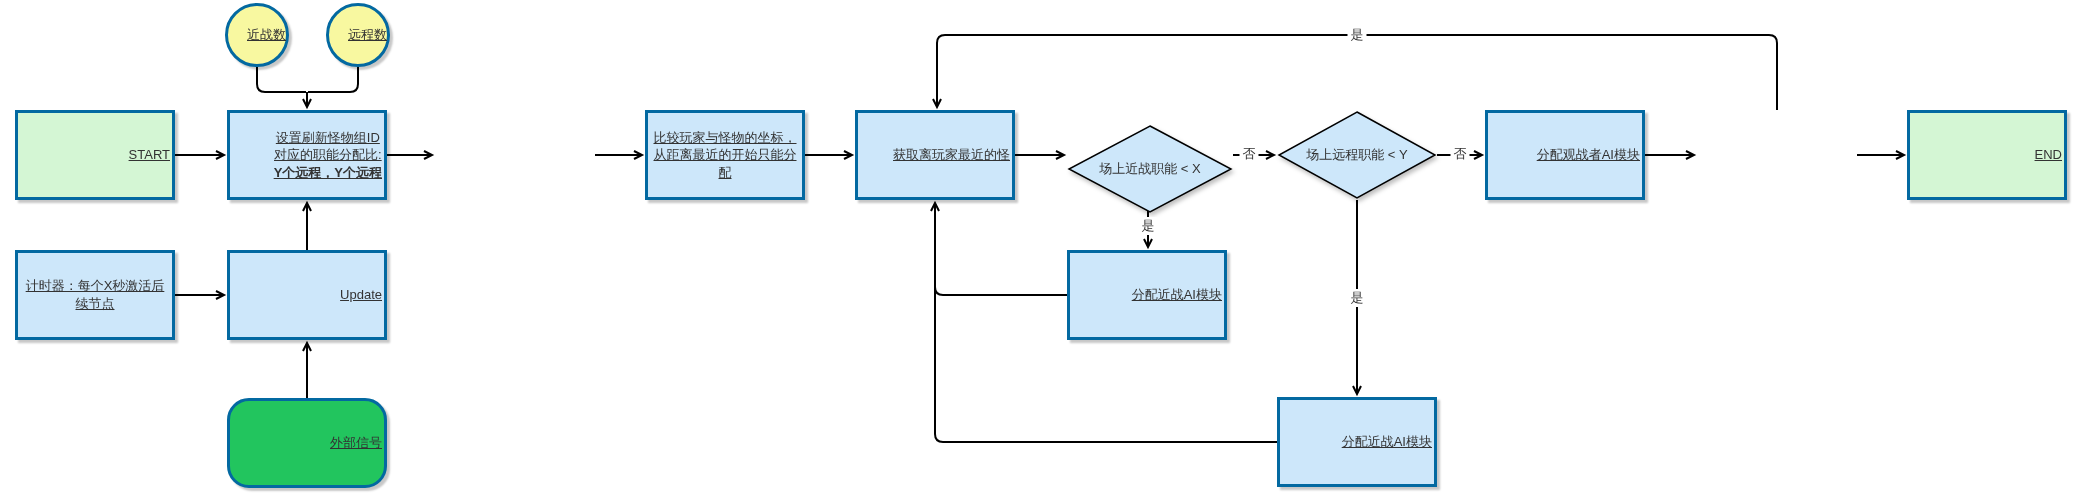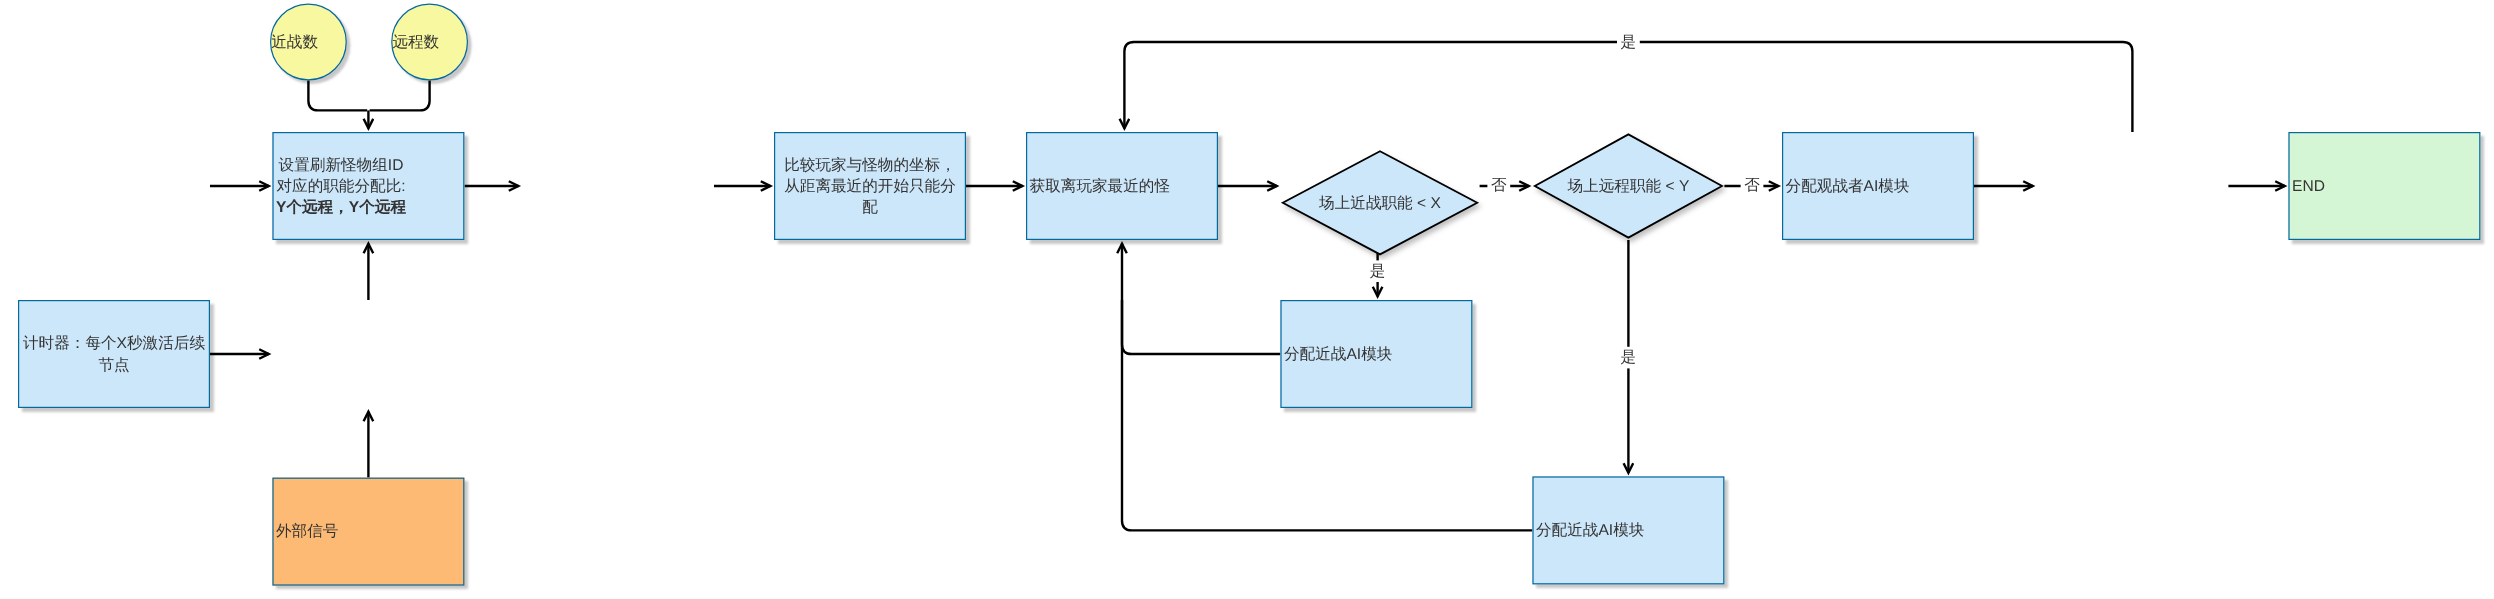--- a/index.html
+++ b/index.html
@@ -3,28 +3,28 @@
 <meta charset="utf-8">
 <style>
   html,body{margin:0;padding:0;background:#ffffff;}
   .canvas{
     position:relative;width:2078px;height:499px;background:#ffffff;overflow:hidden;
     font-family:"Liberation Sans","DejaVu Sans",sans-serif;color:#333333;
   }
   svg.edges{position:absolute;left:0;top:0;width:2078px;height:499px;pointer-events:none;}
   svg.edges path{fill:none;stroke:#000000;stroke-width:2;}
   .node{
-    position:absolute;box-sizing:border-box;display:flex;align-items:center;justify-content:flex-start;
+    position:absolute;box-sizing:border-box;display:flex;align-items:center;justify-content:flex-end;
     text-align:center;font-size:13px;line-height:1.35;
-    border:1px solid #0369a1;box-shadow:3px 3px 2px rgba(0,0,0,0.22);
+    border:3px solid #0369a1;box-shadow:3px 3px 2px rgba(0,0,0,0.22);text-decoration:underline;
   }
   .rect{width:160px;height:90px;padding:0 2px;}
   .green{background:#d4f6d4;}
   .blue{background:#cde7fa;}
-  .pink{background:#fdba74;}
+  .pink{background:#22c55e;border-radius:22px;}
   .circle{width:64px;height:64px;border-radius:50%;background:#f8f8a0;padding:0;}
   .diamond{
     position:absolute;display:flex;align-items:center;justify-content:center;text-align:center;
     font-size:13px;line-height:1.35;border:none;background:transparent;box-shadow:none;
   }
   .diamond svg{position:absolute;left:0;top:0;width:100%;height:100%;
     filter:drop-shadow(2px 3px 2px rgba(0,0,0,0.25));}
   .diamond polygon{fill:#cde7fa;stroke:#000000;stroke-width:1.5;}
   .diamond .lbl{position:relative;width:160px;}
   .lbl{display:block;}
@@ -60,20 +60,23 @@
     <path d="M 1437 155 H 1482" marker-end="url(#arrow)"></path>
     <path d="M 1645 155 H 1694" marker-end="url(#arrow)"></path>
     <path d="M 1857 155 H 1904" marker-end="url(#arrow)"></path>
     <path d="M 1148 200 V 247" marker-end="url(#arrow)"></path>
     <path d="M 1357 200 V 394" marker-end="url(#arrow)"></path>
     <path d="M 1067 295 H 943 Q 935 295 935 287 V 250"></path>
     <path d="M 1277 442 H 943 Q 935 442 935 434 V 203" marker-end="url(#arrow)"></path>
     <path d="M 1777 110 V 43 Q 1777 35 1769 35 H 945 Q 937 35 937 43 V 107" marker-end="url(#arrow)"></path>
   </svg>
 
+  <div class="node rect green" style="left:15px;top:110px">
+    <span class="lbl">START</span>
+  </div>
 
   <div class="node circle" style="left:225px;top:3px">
     <span class="lbl">近战数</span>
   </div>
 
   <div class="node circle" style="left:326px;top:3px">
     <span class="lbl">远程数</span>
   </div>
 
   <div class="node rect blue" style="left:227px;top:110px">
@@ -81,20 +84,23 @@
       <span class="lbl">设置刷新怪物组ID</span>
       <span class="lbl">对应的职能分配比:</span>
       <span class="lbl bold">Y个远程，Y个远程</span>
     </span>
   </div>
 
   <div class="node rect blue" style="left:15px;top:250px">
     <span class="lbl">计时器：每个X秒激活后续节点</span>
   </div>
 
+  <div class="node rect blue" style="left:227px;top:250px">
+    <span class="lbl">Update</span>
+  </div>
 
   <div class="node rect pink" style="left:227px;top:398px">
     <span class="lbl">外部信号</span>
   </div>
 
 
   <div class="node rect blue" style="left:645px;top:110px">
     <span class="lbl">比较玩家与怪物的坐标，从距离最近的开始只能分配</span>
   </div>
 

